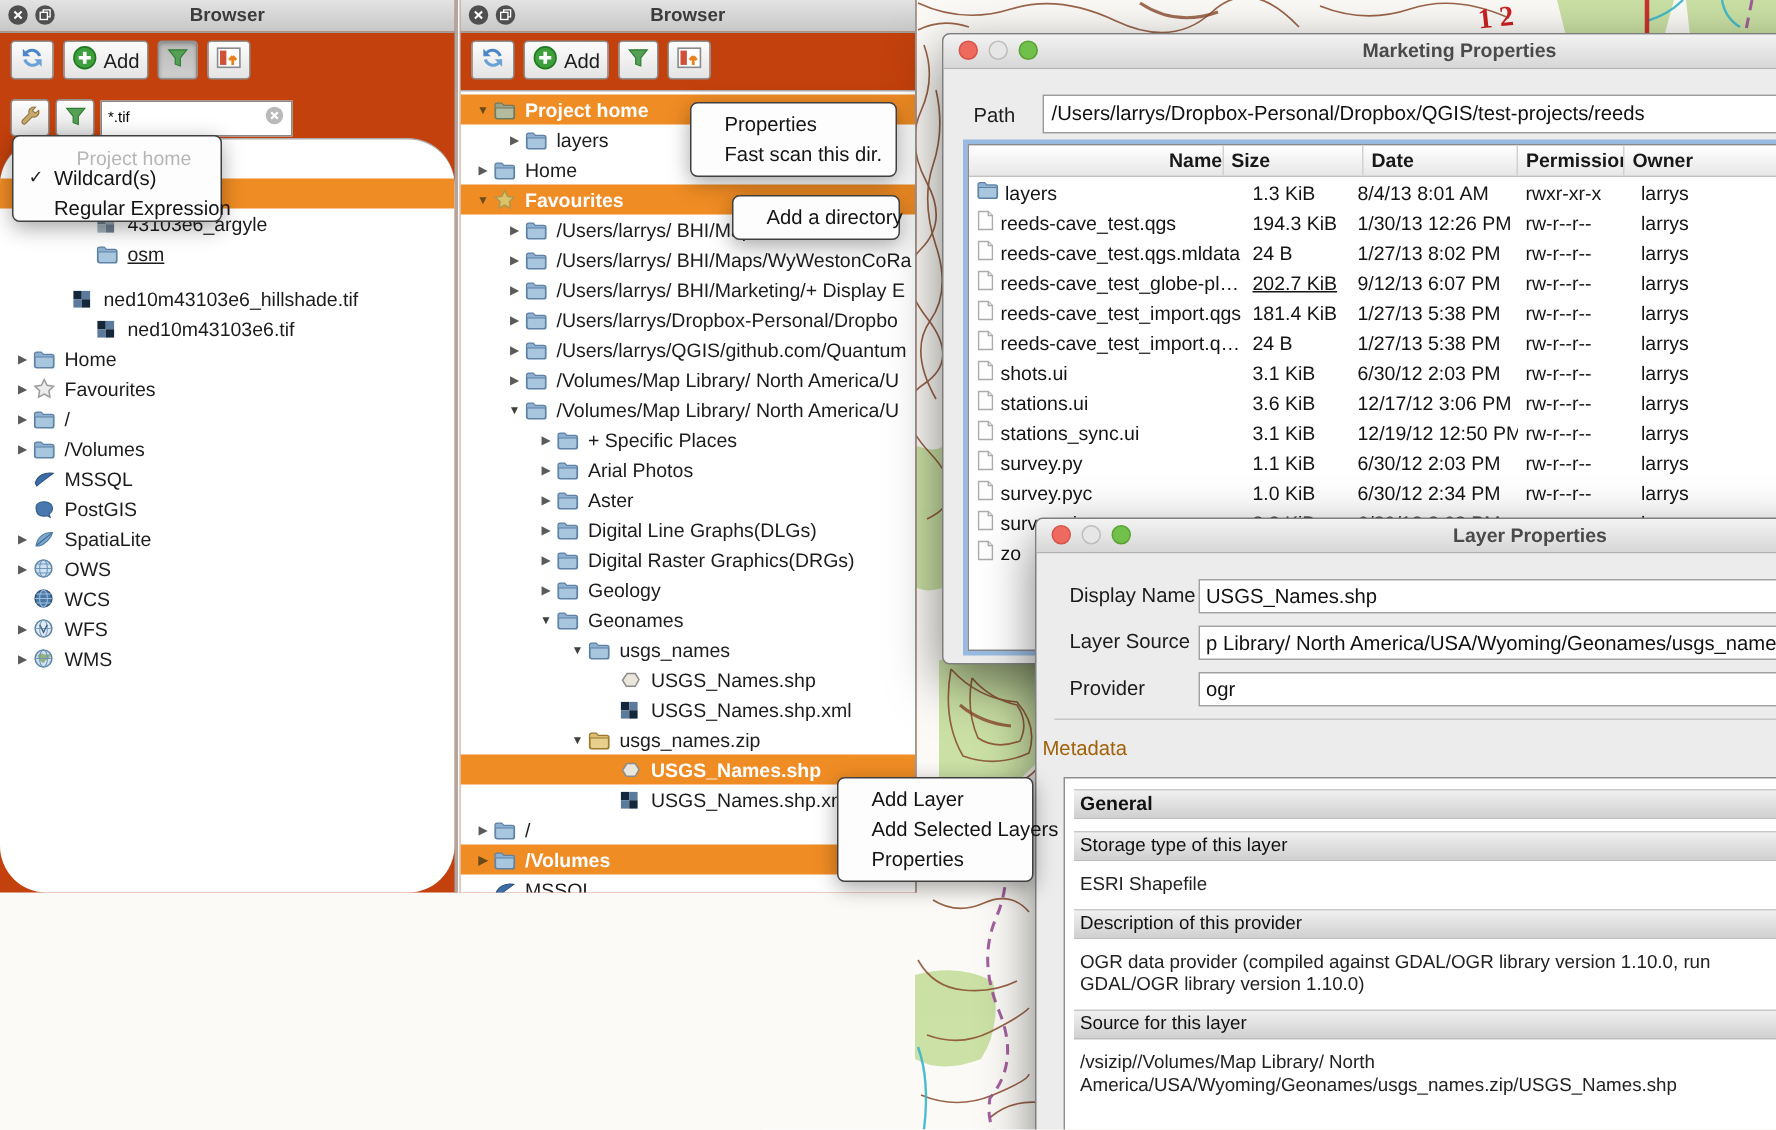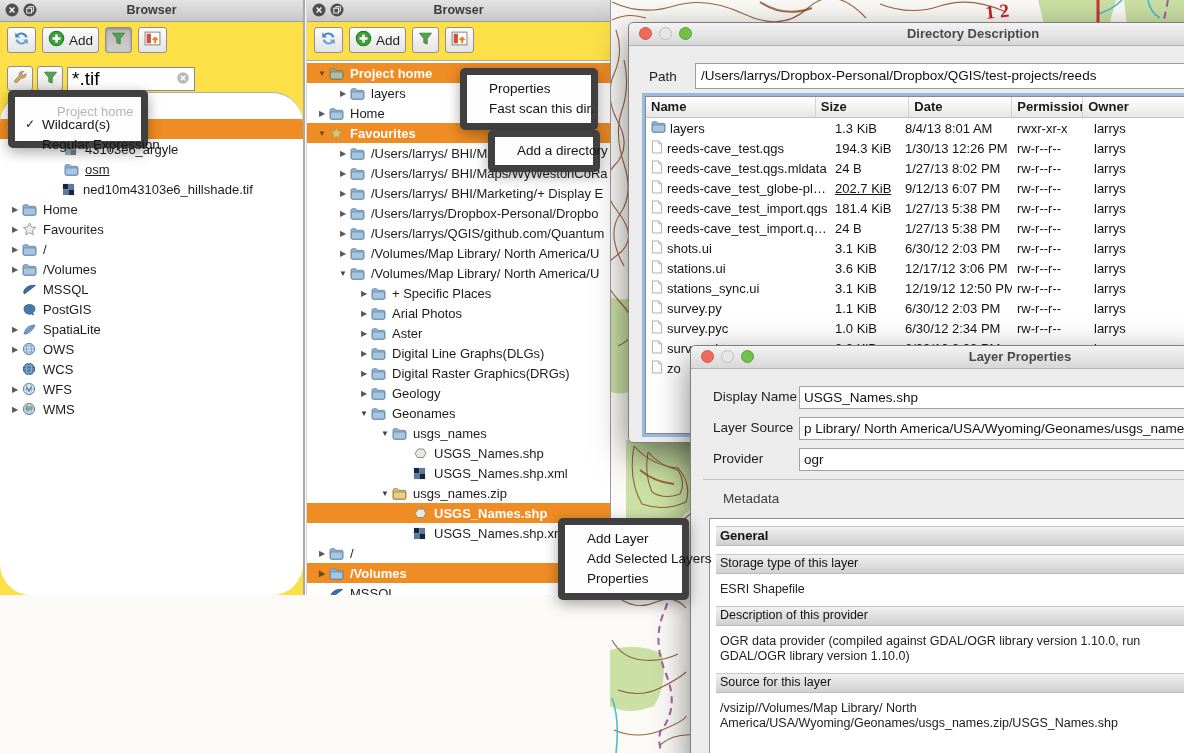--- a/index.html
+++ b/index.html
@@ -3,36 +3,36 @@
 <meta charset="utf-8">
 <style>
   html,body{margin:0;padding:0;background:#fff;overflow:hidden;}
   #screen{position:relative;width:1184px;height:753px;overflow:hidden;
           font-family:"Liberation Sans",sans-serif;-webkit-font-smoothing:antialiased;}
 
   
   #map-bg{position:absolute;left:0;top:0;z-index:0;}
 
   
-  .panel{position:absolute;top:0;height:595px;background:#fde047;z-index:10;}
+  .panel{position:absolute;top:0;height:595px;background:#c2410c;z-index:10;}
   #left-panel{left:0;width:303px;border-right:2px solid #a8a8a8;}
   #middle-panel{left:306px;width:303px;border-right:1px solid #9a9a9a;border-left:1px solid #d6d6d6;}
   .panel-titlebar{height:21px;background:linear-gradient(#e3e3e3,#c7c7c7);border-bottom:1px solid #9f9f9f;
       position:relative;text-align:center;font-size:12.5px;font-weight:bold;color:#3c3c3c;line-height:21px;}
   .pbtn{position:absolute;top:3px;width:14px;height:14px;}
   .pbtn.close{left:5px;} .pbtn.float{left:23px;}
   .toolbar{height:36px;display:flex;gap:6px;padding:5px 0 0 7px;align-items:flex-start;}
   .tbtn{height:26px;border:1px solid #8f8f8f;border-radius:3px;background:linear-gradient(#fdfdfd,#e3e3e3);
       display:flex;align-items:center;gap:4px;padding:0 5px;font-size:13.5px;color:#1d1d1d;box-sizing:border-box;}
   .tbtn.pressed{background:linear-gradient(#b9b9b9,#cfcfcf);box-shadow:inset 0 1px 3px rgba(0,0,0,.3);}
   .filter-row{display:flex;gap:4px;padding:3px 8px 0 7px;align-items:center;}
   .sbtn{width:26px;height:25px;border:1px solid #8f8f8f;border-radius:3px;background:linear-gradient(#fdfdfd,#e3e3e3);
       display:flex;align-items:center;justify-content:center;box-sizing:border-box;}
   .filter-input{width:128px;height:24px;border:1px solid #8a8a8a;background:#fff;display:flex;align-items:center;
-      padding:0 4px;font-size:19px;box-sizing:border-box;position:relative;}
+      padding:0 4px;font-size:10px;box-sizing:border-box;position:relative;}
   .filter-input .val{flex:1;}
   .tree{position:absolute;left:0;right:0;bottom:0;background:#fff;border-top:1px solid #adadad;overflow:hidden;}
   #left-tree{top:92px;padding-top:6px;border-radius:31px;}
   #middle-tree{top:60px;padding-top:2px;}
   .trow{height:20px;display:flex;align-items:center;font-size:13px;color:#1c1c1c;white-space:nowrap;overflow:hidden;}
   .trow .arrow{width:14px;flex:none;text-align:center;font-size:8px;color:#5a5a5a;}
   .trow .arrow.exp{color:#3f3f3f;}
   .trow .ticon{width:18px;flex:none;display:flex;align-items:center;}
   .trow .lbl{margin-left:3px;}
   .trow.sel{background:#f08c24;color:#fff;font-weight:bold;}
@@ -64,31 +64,31 @@
   .ft-hcell:first-child{border-left:none;}
   .ft-row{height:20px;display:flex;font-size:13px;color:#141414;align-items:center;}
   .ft-cell{box-sizing:border-box;padding-left:5px;white-space:nowrap;overflow:hidden;flex:none;}
   .ft-name{display:flex;align-items:center;gap:4px;}
 
   
   .lp-label{position:absolute;left:22px;font-size:13.5px;color:#1c1c1c;}
   .lp-field{position:absolute;left:108px;right:-60px;height:23px;background:#fff;border:1px solid #a2a2a2;
       font-size:13.5px;color:#111;line-height:21px;padding:0 4px;white-space:nowrap;overflow:hidden;box-sizing:border-box;}
   .lp-sep{position:absolute;left:12px;right:12px;top:133px;border-top:1px solid #c6c6c6;}
-  .lp-metalabel{position:absolute;left:32px;top:145px;font-size:13.5px;color:#404040;}
+  .lp-metalabel{position:absolute;left:4px;top:145px;font-size:13.5px;color:#a16207;}
   .meta-box{position:absolute;left:18px;top:172px;right:10px;bottom:-10px;background:#fff;border:1px solid #8f8f8f;
       padding:7px 6px;overflow:hidden;box-sizing:border-box;}
   .meta-bar{height:18px;background:linear-gradient(#f0f0f0,#d0d0d0);border-top:1px solid #c8c8c8;border-bottom:1px solid #bdbdbd;
       font-size:12.5px;color:#111;line-height:17px;padding-left:4px;margin-bottom:8px;white-space:nowrap;overflow:hidden;}
   .meta-bar.hdr{font-weight:bold;font-size:13px;}
   .meta-val{font-size:12.5px;color:#222;line-height:15px;margin-bottom:9px;padding-left:4px;}
   .meta-val div{white-space:nowrap;overflow:hidden;}
 
   
-  .menu{position:absolute;background:#fdfdfd;border:7px solid #404040;border-radius:5px;
+  .menu{position:absolute;background:#fdfdfd;border:1px solid #404040;border-radius:5px;
       box-shadow:0 4px 14px rgba(0,0,0,.35);padding:4px 0;font-size:13.5px;color:#141414;z-index:60;box-sizing:border-box;}
   .menu .mi{padding:1px 14px 2px 22px;line-height:17px;white-space:nowrap;}
   #filter-type-menu{padding-top:18px;}
   #filter-type-menu .mi{padding-left:10px;display:flex;}
   #filter-type-menu .chk{width:17px;flex:none;font-size:12px;color:#222;}
   .ghost{position:absolute;top:7px;left:42px;font-size:13px;color:#9d9d9d;opacity:.75;}
 </style>
 </head>
 <body>
 <div id="screen">
@@ -225,31 +225,43 @@
         <div class="trow" style="padding-left: 50px; text-decoration: underline;">
           <span class="arrow"></span>
           <span class="ticon">
             <svg width="15" height="13" viewBox="0 0 15 13">
               <path d="M1 3.2C1 2.3 1.6 1.7 2.5 1.7h3l1.4 1.6h5.6c.9 0 1.5.6 1.5 1.5v6c0 .9-.6 1.5-1.5 1.5h-10C1.6 12.3 1 11.7 1 10.8z" fill="#8fb1d1" stroke="#5d82a6" stroke-width="0.8"></path>
               <path d="M1.4 5h12.2v5.6c0 .9-.6 1.4-1.5 1.4h-9.2c-.9 0-1.5-.5-1.5-1.4z" fill="#a9c6df" stroke="#5d82a6" stroke-width="0.7"></path>
             </svg>
           </span>
           <span class="lbl">osm</span>
         </div>
-        <div class="trow" style="padding-left: 48px;">
+        <div class="trow" style="padding-left: 34px; margin-top: 10px;">
           <span class="arrow"></span>
           <span class="ticon">
             <svg width="13" height="13" viewBox="0 0 14 14">
               <rect x="1" y="1" width="6" height="6" fill="#15273b"></rect>
               <rect x="7" y="1" width="6" height="6" fill="#5c7a9c"></rect>
               <rect x="1" y="7" width="6" height="6" fill="#5c7a9c"></rect>
               <rect x="7" y="7" width="6" height="6" fill="#15273b"></rect>
             </svg>
           </span>
           <span class="lbl">ned10m43103e6_hillshade.tif</span>
+        </div>
+        <div class="trow" style="padding-left: 50px;">
+          <span class="arrow"></span>
+          <span class="ticon">
+            <svg width="13" height="13" viewBox="0 0 14 14">
+              <rect x="1" y="1" width="6" height="6" fill="#15273b"></rect>
+              <rect x="7" y="1" width="6" height="6" fill="#5c7a9c"></rect>
+              <rect x="1" y="7" width="6" height="6" fill="#5c7a9c"></rect>
+              <rect x="7" y="7" width="6" height="6" fill="#15273b"></rect>
+            </svg>
+          </span>
+          <span class="lbl">ned10m43103e6.tif</span>
         </div>
         <div class="trow" style="padding-left: 8px;">
           <span class="arrow">▶</span>
           <span class="ticon">
             <svg width="15" height="13" viewBox="0 0 15 13">
               <path d="M1 3.2C1 2.3 1.6 1.7 2.5 1.7h3l1.4 1.6h5.6c.9 0 1.5.6 1.5 1.5v6c0 .9-.6 1.5-1.5 1.5h-10C1.6 12.3 1 11.7 1 10.8z" fill="#8fb1d1" stroke="#5d82a6" stroke-width="0.8"></path>
               <path d="M1.4 5h12.2v5.6c0 .9-.6 1.4-1.5 1.4h-9.2c-.9 0-1.5-.5-1.5-1.4z" fill="#a9c6df" stroke="#5d82a6" stroke-width="0.7"></path>
             </svg>
           </span>
           <span class="lbl">Home</span>
@@ -737,27 +749,27 @@
           <span class="lbl">WMS</span>
         </div>
       </div>
 </div>
 
 <div id="dir-props" class="macwin">
   <div class="mac-titlebar">
     <span class="light red"></span>
     <span class="light mid"></span>
     <span class="light grn"></span>
-    <span>Directory Description</span>
+    <span>Marketing Properties</span>
   </div>
   <div class="path-label">Path</div>
   <div class="path-field">/Users/larrys/Dropbox-Personal/Dropbox/QGIS/test-projects/reeds</div>
   <div class="file-table">
     <div class="ft-header" id="ft-header">
-          <div class="ft-hcell" style="width: 184px;">Name</div>
+          <div class="ft-hcell" style="width: 184px; text-align: right;">Name</div>
           <div class="ft-hcell" style="width: 70px;">Size</div>
           <div class="ft-hcell" style="width: 112px; margin-left: 29px;">Date</div>
           <div class="ft-hcell" style="width: 77px;">Permissions</div>
           <div class="ft-hcell" style="width: 150px;">Owner</div>
         </div>
     <div id="ft-body">
           <div class="ft-row">
             <div class="ft-cell ft-name" style="width: 184px;">
               <span class="ticon"><svg width="15" height="13" viewBox="0 0 15 13">
                   <path d="M1 3.2C1 2.3 1.6 1.7 2.5 1.7h3l1.4 1.6h5.6c.9 0 1.5.6 1.5 1.5v6c0 .9-.6 1.5-1.5 1.5h-10C1.6 12.3 1 11.7 1 10.8z" fill="#8fb1d1" stroke="#5d82a6" stroke-width="0.8"></path>

